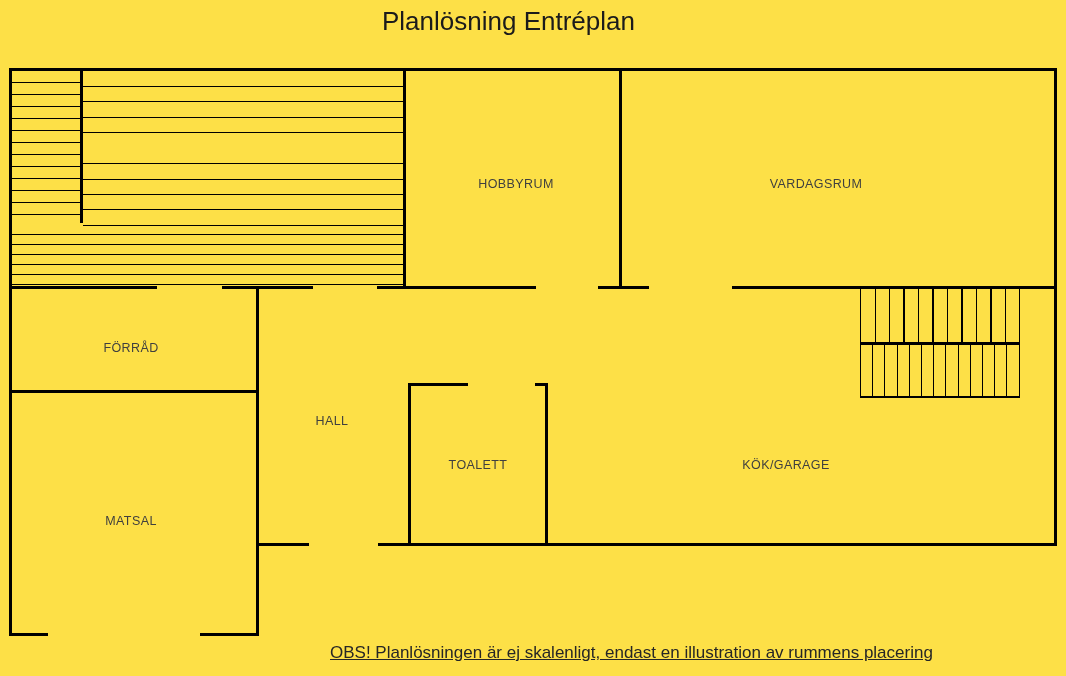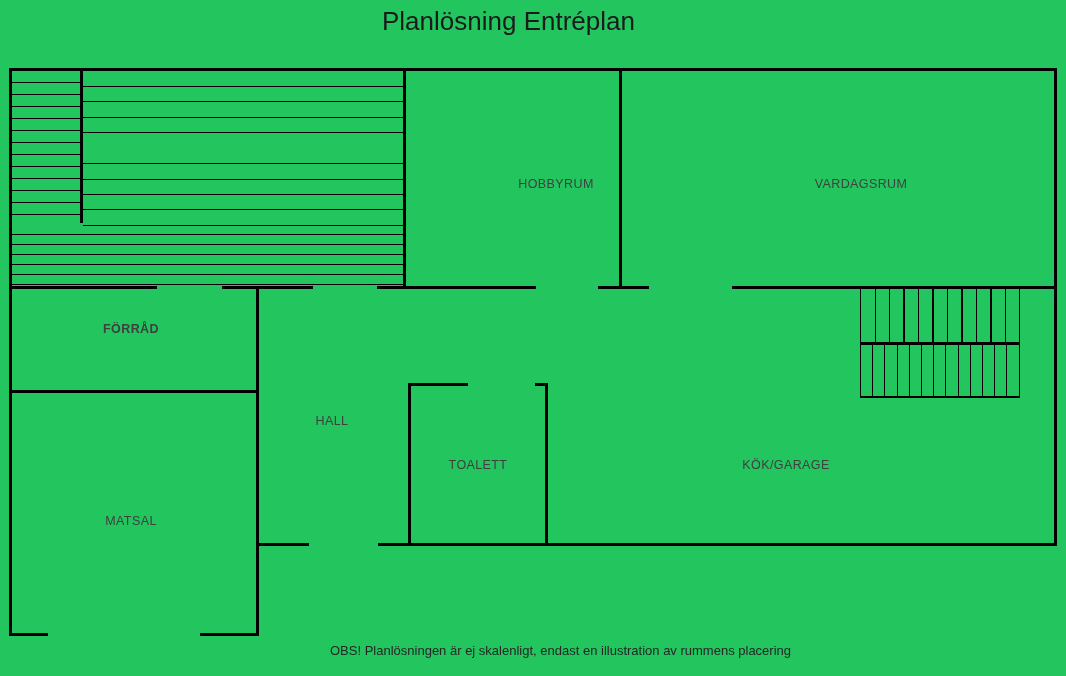--- a/index.html
+++ b/index.html
@@ -1,17 +1,17 @@
 <!DOCTYPE html>
 <html><head>
 <meta charset="utf-8">
 <style>
   html,body { margin:0; padding:0; background:#ffffff; }
   .canvas {
-    position:relative; width:1066px; height:676px; background:#22c55e;
+    position:relative; width:1066px; height:676px; background:#fde047;
     font-family:"Liberation Sans", sans-serif; overflow:hidden;
   }
   .wall { position:absolute; background:#000000; }
   .thin-line { position:absolute; background:#000000; }
   
   .deck-left {
     position:absolute; left:11px; top:70px; width:69px; height:153px;
     background:repeating-linear-gradient(to bottom, #000 0px, #000 1px, transparent 1px, transparent 12px);
   }
   .deck-main {
@@ -35,21 +35,21 @@
   .room-label {
     position:absolute; transform:translate(-50%,-50%);
     font-size:12.5px; color:#3f3f3f; letter-spacing:0.4px; white-space:nowrap;
   }
   .title {
     position:absolute; left:382px; top:6px;
     font-size:26px; color:#1b1b1b; white-space:nowrap;
   }
   .footnote {
     position:absolute; left:330px; top:643px;
-    font-size:13px; color:#262626; white-space:nowrap;
+    font-size:17px; color:#262626; white-space:nowrap;text-decoration:underline;
   }
 </style>
 </head>
 <body>
 
 <div class="canvas">
 
   <div class="title">Planlösning Entréplan</div>
   <div class="footnote">OBS! Planlösningen är ej skalenligt, endast en illustration av rummens placering</div>
 
@@ -82,21 +82,21 @@
   <div class="wall" style="left:408px; top:383px; width:3px; height:163px;"></div>
   <div class="wall" style="left:408px; top:383px; width:60px; height:3px;"></div>
   <div class="wall" style="left:535px; top:383px; width:13px; height:3px;"></div>
   <div class="wall" style="left:545px; top:383px; width:3px; height:163px;"></div>
 
   <div class="stairs-upper"></div>
   <div class="wall" style="left:860px; top:342px; width:160px; height:3px;"></div>
   <div class="stairs-lower"></div>
   <div class="thin-line" style="left:860px; top:396px; width:160px; height:2px;"></div>
 
-  <div class="room-label" style="left:516px; top:184px;margin-left:40px;">HOBBYRUM</div>
-  <div class="room-label" style="left:861px; top:184px;">VARDAGSRUM</div>
-  <div class="room-label" style="left:131px; top:329px;font-weight:bold;">FÖRRÅD</div>
+  <div class="room-label" style="left:516px; top:184px;">HOBBYRUM</div>
+  <div class="room-label" style="left:816px; top:184px;">VARDAGSRUM</div>
+  <div class="room-label" style="left:131px; top:348px;">FÖRRÅD</div>
   <div class="room-label" style="left:332px; top:421px;">HALL</div>
   <div class="room-label" style="left:478px; top:465px;">TOALETT</div>
   <div class="room-label" style="left:786px; top:465px;">KÖK/GARAGE</div>
   <div class="room-label" style="left:131px; top:521px;">MATSAL</div>
 
 </div>
 
 </body></html>

